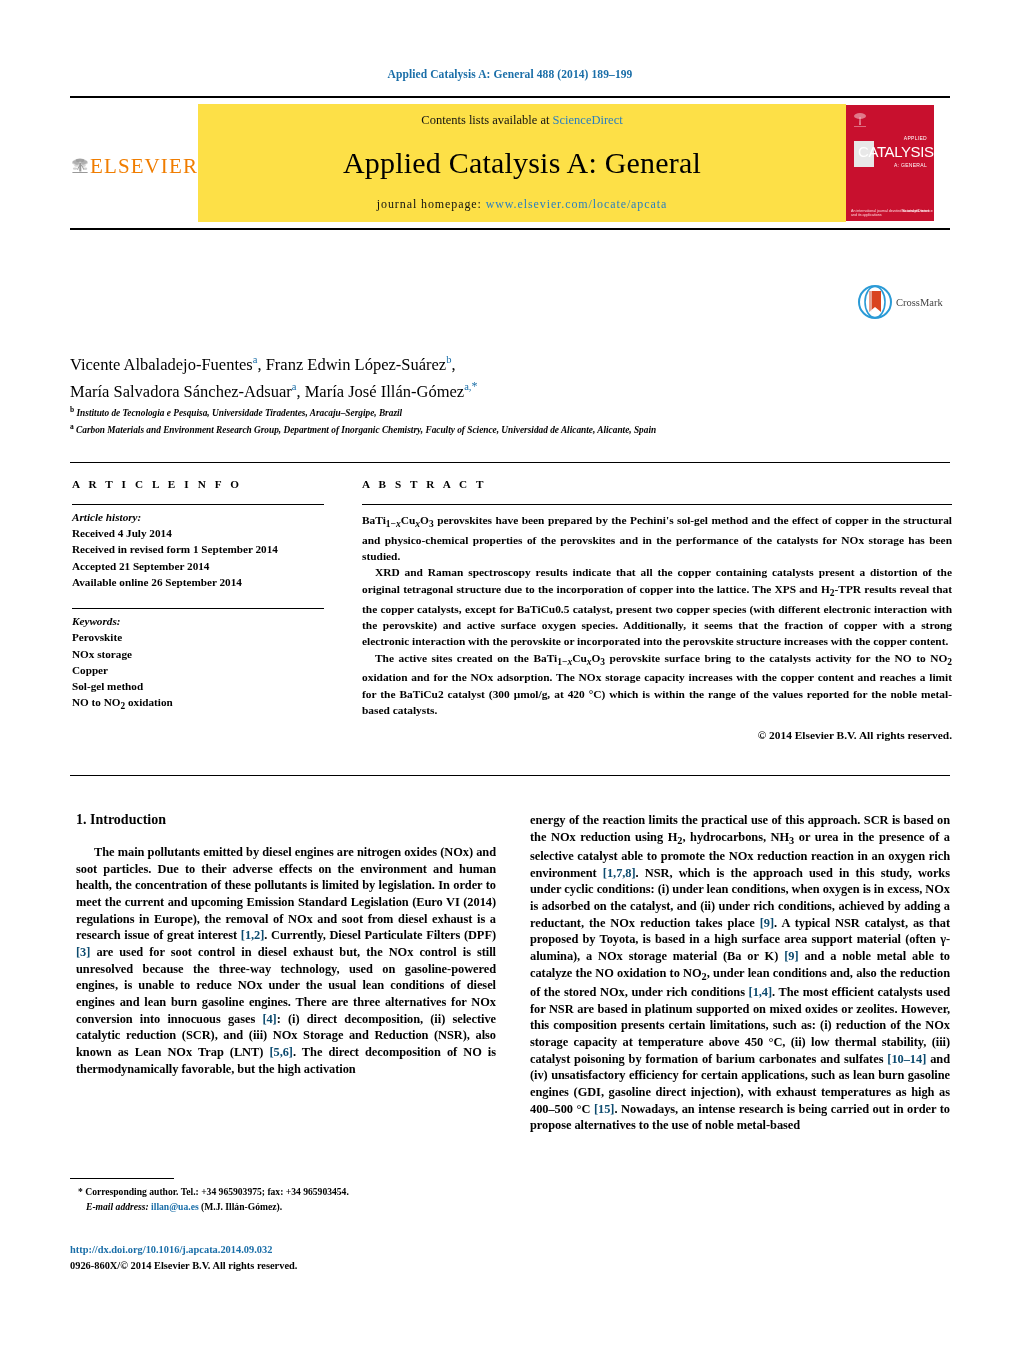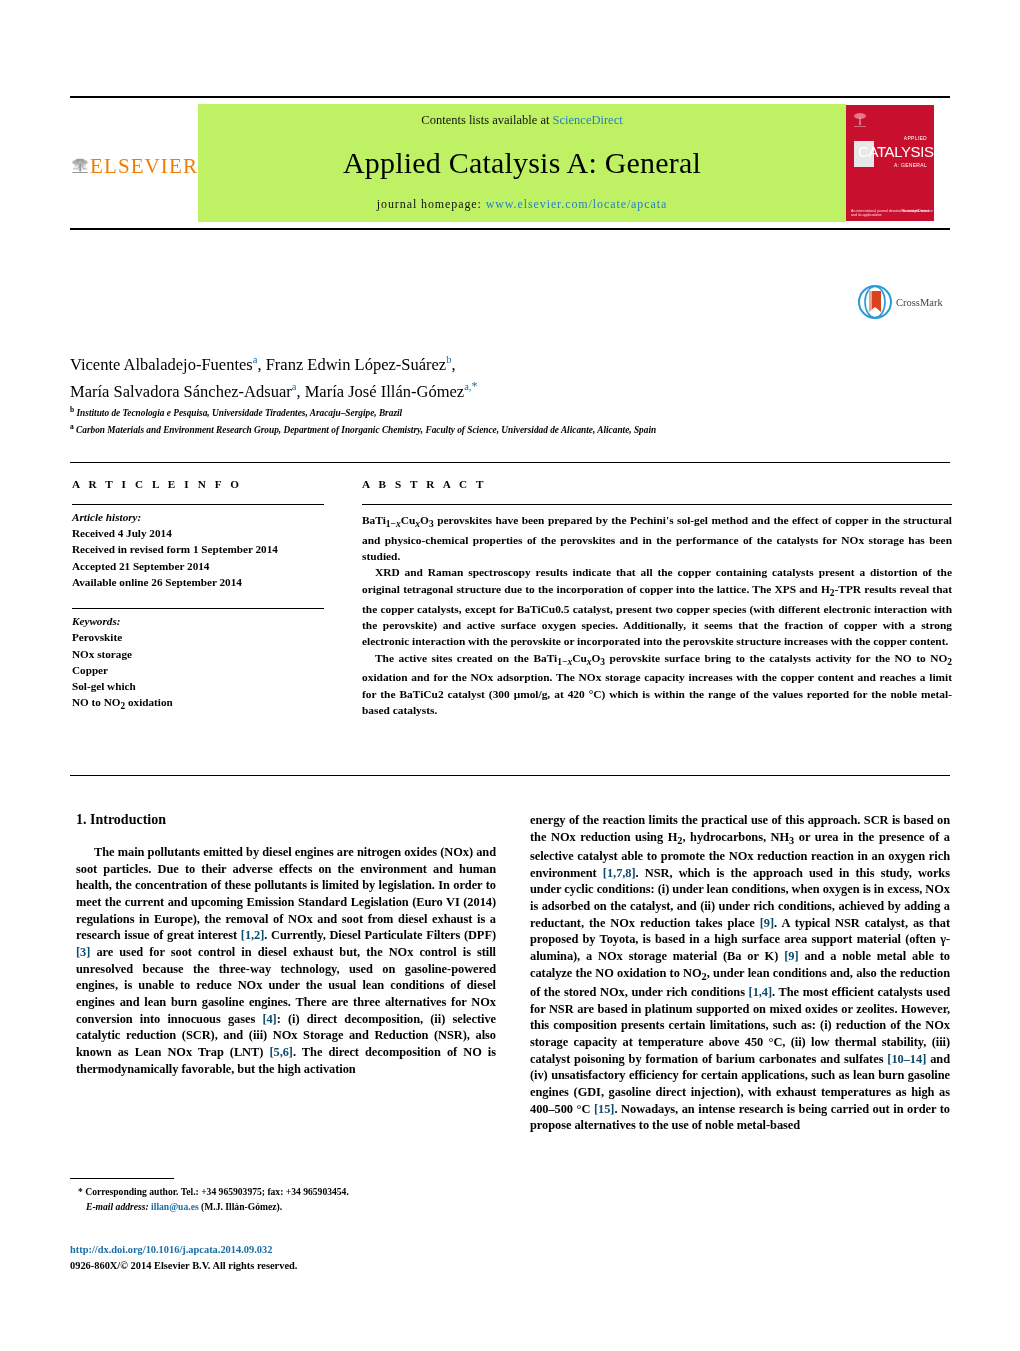--- a/index.html
+++ b/index.html
@@ -63,21 +63,21 @@
     font-family: "Liberation Serif", serif;
     font-size: 21px;
     letter-spacing: 1.1px;
     color: #f07d00;
     font-weight: normal;
     line-height: 1;
     margin-top: 1px;
   }
   .journal-band {
     flex: 1 1 auto;
-    background: #bef264;
+    background: #fde047;
     margin: 6px 0 6px 0;
     display: flex;
     flex-direction: column;
     align-items: center;
     justify-content: space-between;
     padding: 9px 0 10px 0;
     box-sizing: border-box;
   }
   .contents-line {
     font-size: 12.5px;
@@ -308,20 +308,21 @@
     line-height: 1.5;
     font-weight: bold;
   }
   .doi-block .doi-link { color: #1a6ea8; }
 </style>
 </head>
 <body>
 
 <div class="page">
 
+  <div class="runhead">Applied Catalysis A: General 488 (2014) 189–199</div>
 
   <div class="masthead">
 
     <div class="elsevier-block">
       <svg class="tree-logo" viewBox="0 0 100 86">
         <g fill="#5a5a5a">
           <ellipse cx="50" cy="22" rx="36" ry="15" fill="#8a8a8a" opacity="0.45"></ellipse>
           <ellipse cx="28" cy="26" rx="18" ry="10" fill="#8a8a8a" opacity="0.4"></ellipse>
           <ellipse cx="72" cy="25" rx="17" ry="10" fill="#8a8a8a" opacity="0.4"></ellipse>
           <ellipse cx="50" cy="14" rx="22" ry="8" fill="#7a7a7a" opacity="0.5"></ellipse>
@@ -394,32 +395,33 @@
       <div>Received in revised form 1 September 2014</div>
       <div>Accepted 21 September 2014</div>
       <div>Available online 26 September 2014</div>
     </div>
     <div class="kw-block">
       <div class="rule" style="margin-bottom:4px"></div>
       <div class="ital">Keywords:</div>
       <div>Perovskite</div>
       <div>NOx storage</div>
       <div>Copper</div>
-      <div>Sol-gel which</div>
+      <div>Sol-gel method</div>
       <div>NO to NO<sub>2</sub> oxidation</div>
     </div>
   </div>
 
   <div class="abs-col">
     <div class="sec-head">A B S T R A C T</div>
     <div class="rule"></div>
     <div class="abs-body">
       <p class="first">BaTi<sub>1−<i>x</i></sub>Cu<sub><i>x</i></sub>O<sub>3</sub> perovskites have been prepared by the Pechini's sol-gel method and the effect of copper in the structural and physico-chemical properties of the perovskites and in the performance of the catalysts for NOx storage has been studied.</p>
       <p>XRD and Raman spectroscopy results indicate that all the copper containing catalysts present a distortion of the original tetragonal structure due to the incorporation of copper into the lattice. The XPS and H<sub>2</sub>-TPR results reveal that the copper catalysts, except for BaTiCu0.5 catalyst, present two copper species (with different electronic interaction with the perovskite) and active surface oxygen species. Additionally, it seems that the fraction of copper with a strong electronic interaction with the perovskite or incorporated into the perovskite structure increases with the copper content.</p>
       <p>The active sites created on the BaTi<sub>1−<i>x</i></sub>Cu<sub><i>x</i></sub>O<sub>3</sub> perovskite surface bring to the catalysts activity for the NO to NO<sub>2</sub> oxidation and for the NOx adsorption. The NOx storage capacity increases with the copper content and reaches a limit for the BaTiCu2 catalyst (300 μmol/g, at 420 °C) which is within the range of the values reported for the noble metal-based catalysts.</p>
+      <div class="copyright">© 2014 Elsevier B.V. All rights reserved.</div>
     </div>
   </div>
 
   <div class="col-left">
     <h2 class="sec-title">1.  Introduction</h2>
     <div class="body-text">
       <p>The main pollutants emitted by diesel engines are nitrogen oxides (NOx) and soot particles. Due to their adverse effects on the environment and human health, the concentration of these pollutants is limited by legislation. In order to meet the current and upcoming Emission Standard Legislation (Euro VI (2014) regulations in Europe), the removal of NOx and soot from diesel exhaust is a research issue of great interest <span class="ref">[1,2]</span>. Currently, Diesel Particulate Filters (DPF) <span class="ref">[3]</span> are used for soot control in diesel exhaust but, the NOx control is still unresolved because the three-way technology, used on gasoline-powered engines, is unable to reduce NOx under the usual lean conditions of diesel engines and lean burn gasoline engines. There are three alternatives for NOx conversion into innocuous gases <span class="ref">[4]</span>: (i) direct decomposition, (ii) selective catalytic reduction (SCR), and (iii) NOx Storage and Reduction (NSR), also known as Lean NOx Trap (LNT) <span class="ref">[5,6]</span>. The direct decomposition of NO is thermodynamically favorable, but the high activation</p>
     </div>
   </div>
 

